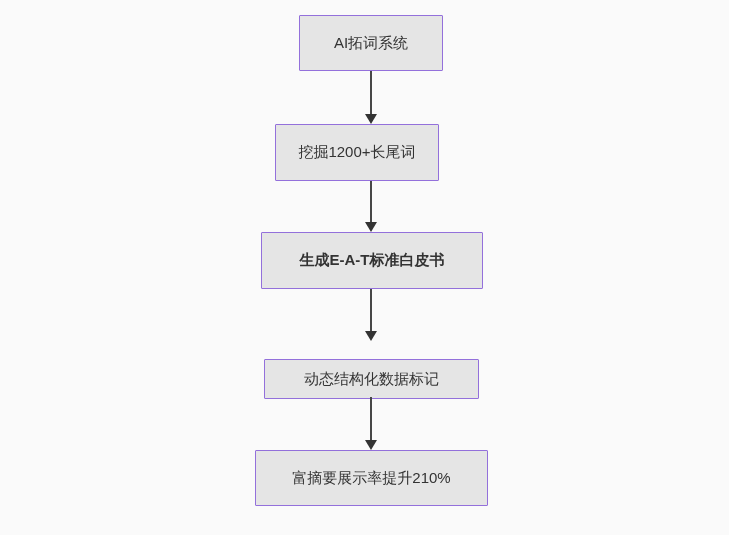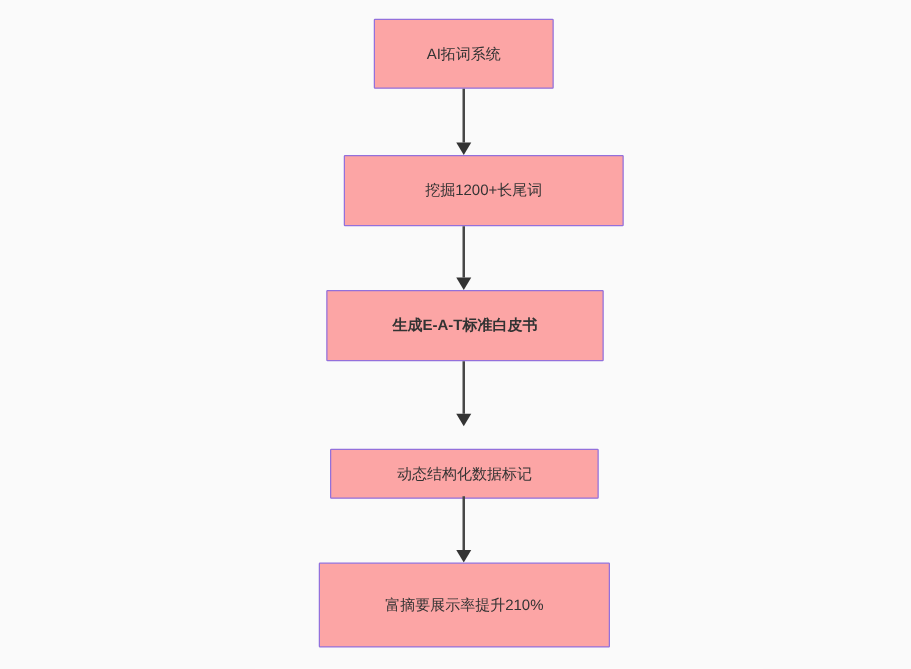--- a/index.html
+++ b/index.html
@@ -10,36 +10,36 @@
   .canvas {
     position: relative;
     width: 729px;
     height: 535px;
     background: #fafafa;
     overflow: hidden;
   }
   .flow-node {
     position: absolute;
     box-sizing: border-box;
-    background: #fca5a5;
+    background: #e5e5e5;
     border: 1px solid #9370db;
     border-radius: 1px;
     color: #333333;
-    font-size: 12px;
+    font-size: 15px;
     display: flex;
     align-items: center;
     justify-content: center;
     text-align: center;
     white-space: nowrap;
   }
   #node-0 { left: 299px; top: 15px;  width: 144px; height: 56px; }
-  #node-1 { left: 275px; top: 124px; width: 224px; height: 57px; }
+  #node-1 { left: 275px; top: 124px; width: 164px; height: 57px; }
   #node-2 { left: 261px; top: 232px; width: 222px; height: 57px; font-weight: bold; }
   #node-3 { left: 264px; top: 359px; width: 215px; height: 40px; }
-  #node-4 { left: 255px; top: 450px; width: 233px; height: 68px; }
+  #node-4 { left: 255px; top: 450px; width: 233px; height: 56px; }
 
   .edge-line {
     position: absolute;
     left: 370px;
     width: 2px;
     background: #474747;
   }
   .edge-head {
     position: absolute;
     left: 365px;

